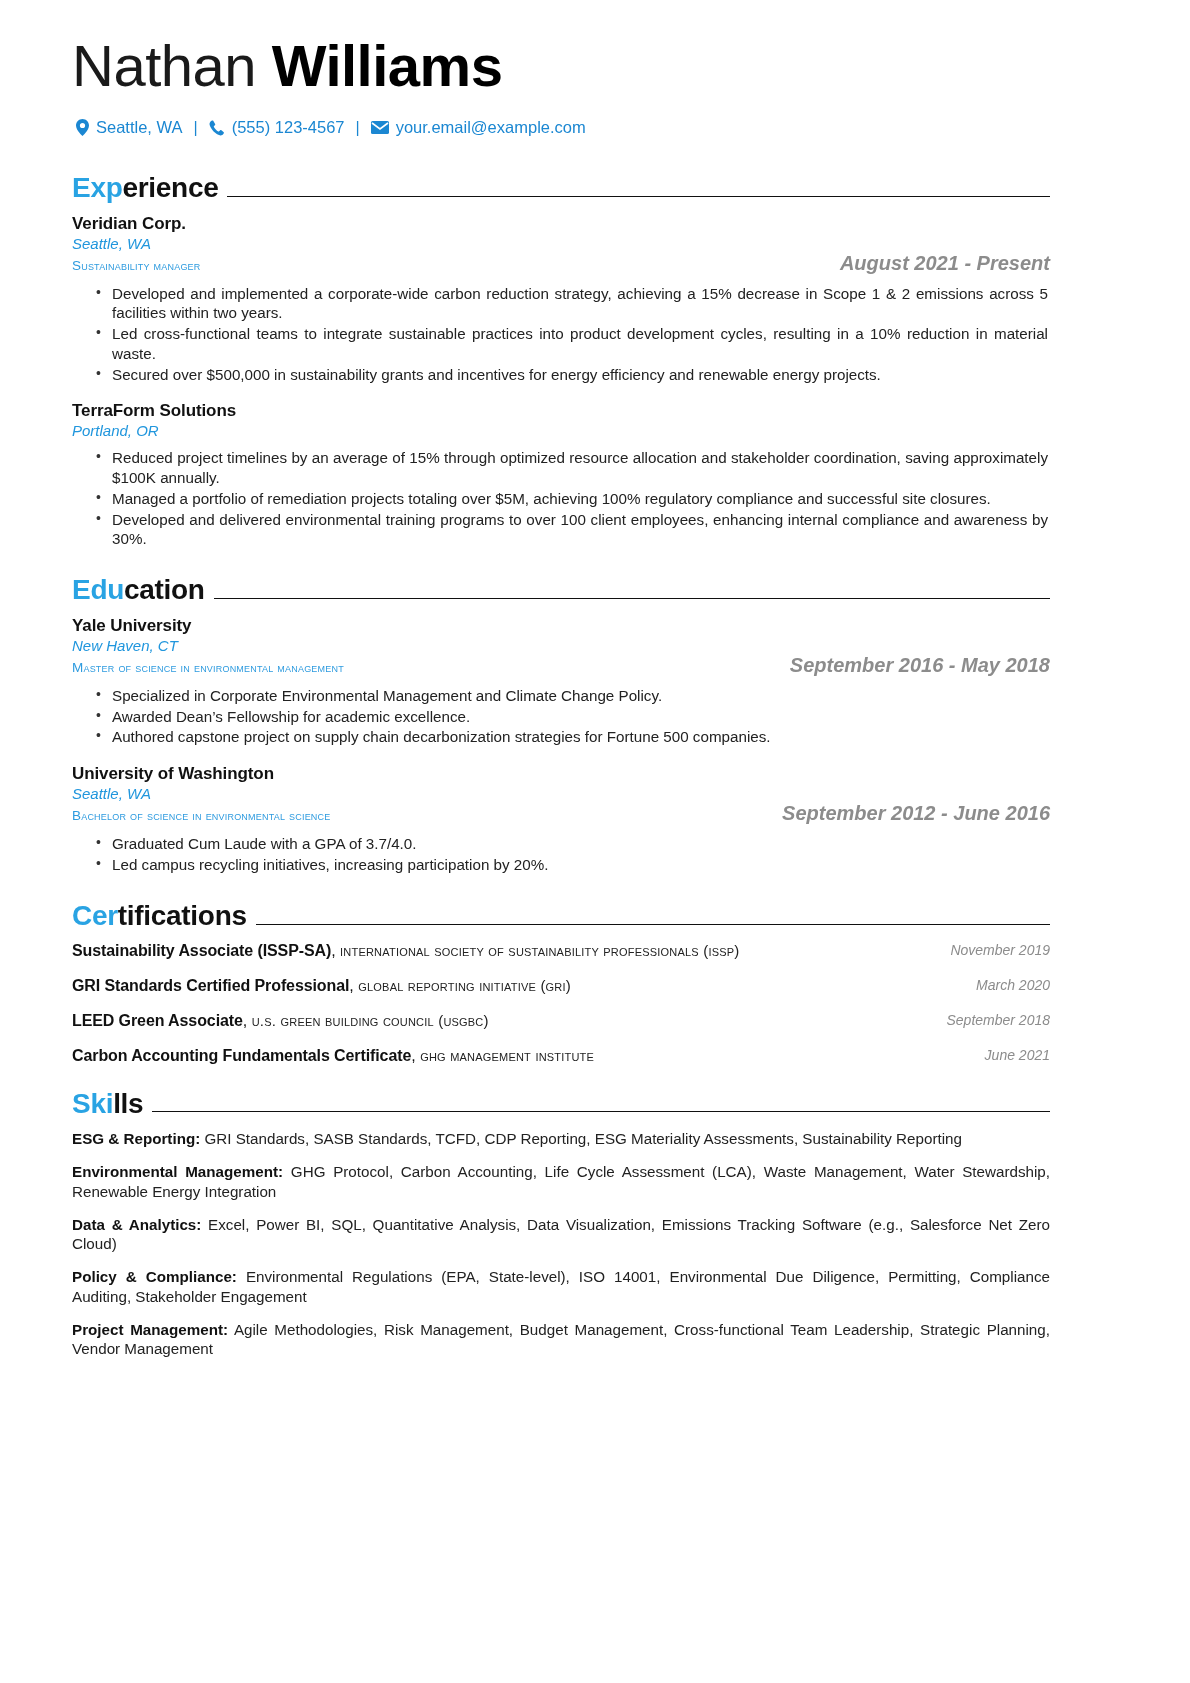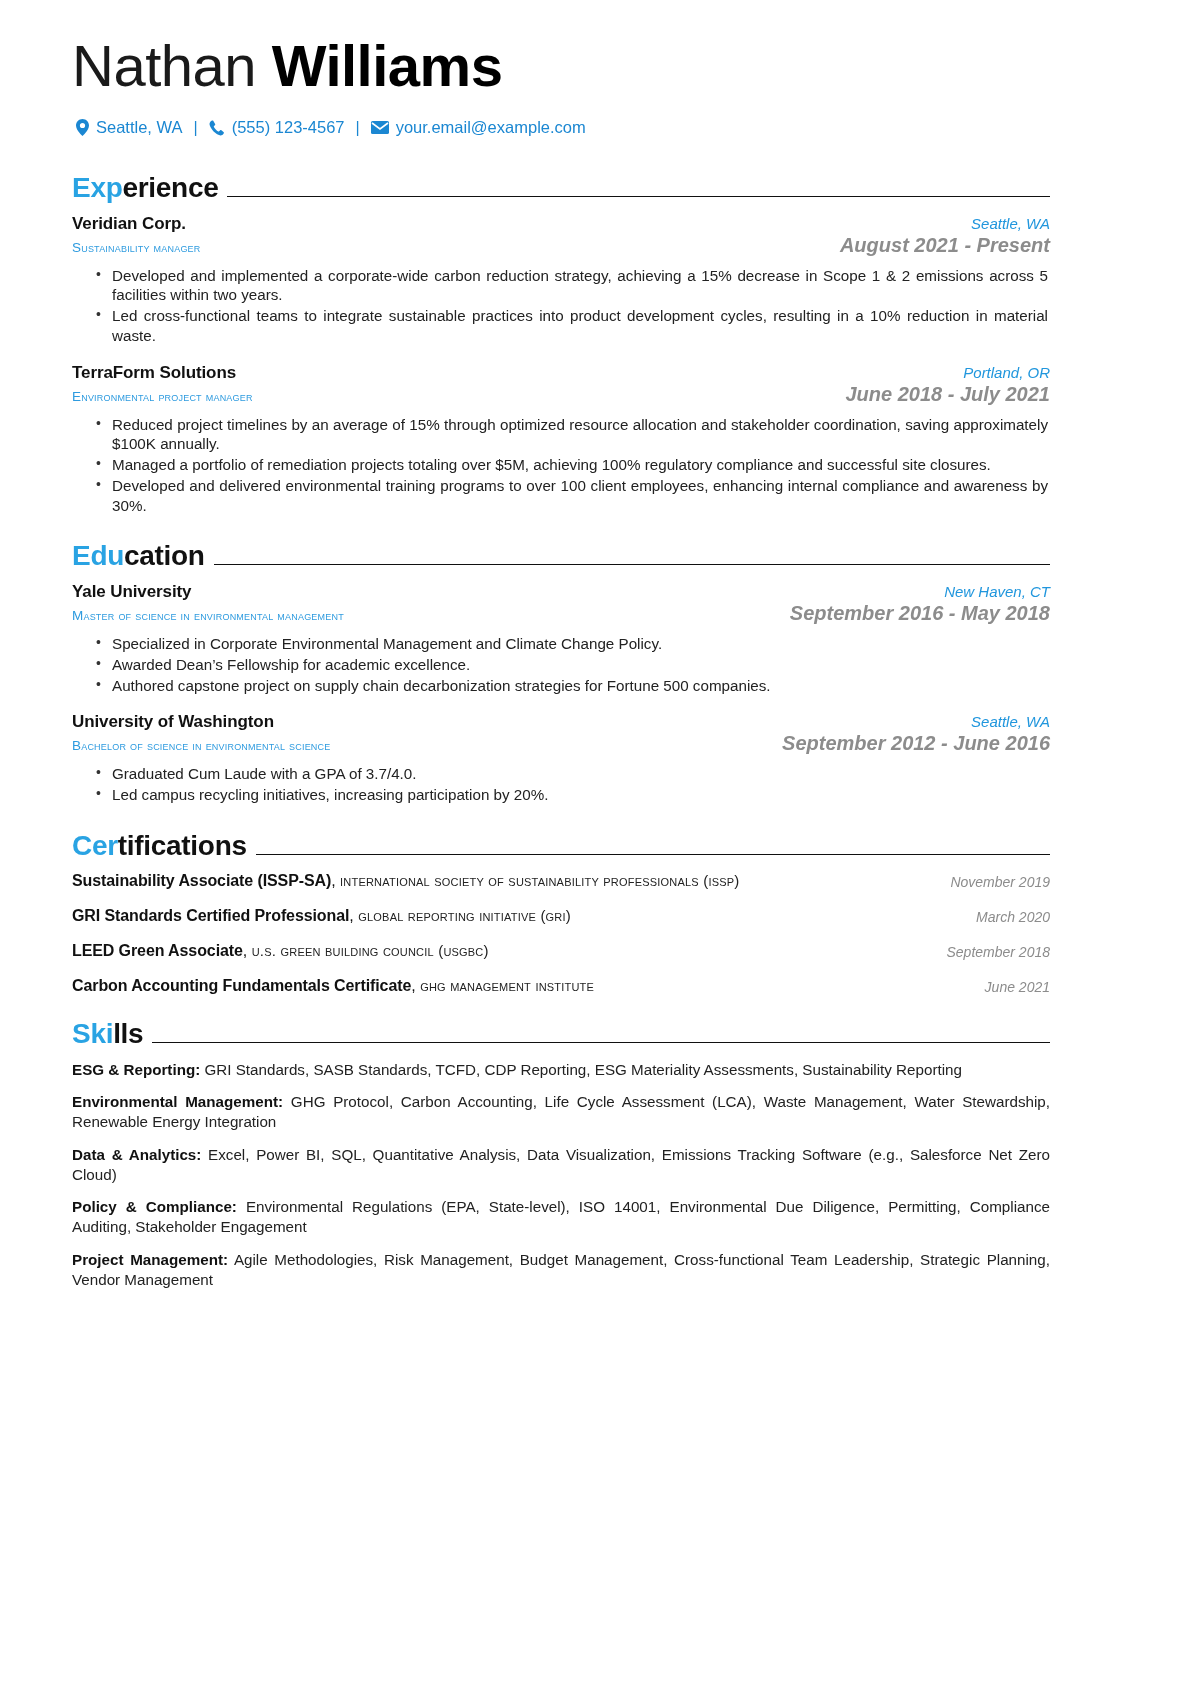--- a/index.html
+++ b/index.html
@@ -79,21 +79,22 @@
     height: 0;
   }
 
   
   .entry { margin-bottom: 6px; }
   .entry + .entry { margin-top: 17px; }
   .entry-row {
     display: flex;
     justify-content: space-between;
     align-items: baseline;
-    gap: 16px;
+    gap: 1px;
+    flex-direction: column;
   }
   .org {
     font-size: 17px;
     font-weight: 700;
     color: #111;
     letter-spacing: -0.1px;
   }
   .loc {
     font-size: 15px;
     font-style: italic;
@@ -146,21 +147,21 @@
     left: -16px;
     top: -1px;
     color: #333;
     font-size: 14px;
   }
 
   
   .cert-row {
     display: flex;
     justify-content: space-between;
-    align-items: flex-end;
+    align-items: flex-start;
     gap: 34px;
     margin-bottom: 17px;
   }
   .cert-left { font-size: 16px; color: #111; }
   .cert-name { font-weight: 700; letter-spacing: -0.1px; }
   .cert-issuer {
     font-variant: small-caps;
     text-transform: lowercase;
     font-size: 15px;
     color: #222;
@@ -247,31 +248,28 @@
         <div class="org">Veridian Corp.</div>
         <div class="loc">Seattle, WA</div>
       </div>
       <div class="entry-sub">
         <div class="role">Sustainability Manager</div>
         <div class="date">August 2021 - Present</div>
       </div>
       <ul class="bullets">
         <li>Developed and implemented a corporate-wide carbon reduction strategy, achieving a 15% decrease in Scope 1 &amp; 2 emissions across 5 facilities within two years.</li>
         <li>Led cross-functional teams to integrate sustainable practices into product development cycles, resulting in a 10% reduction in material waste.</li>
+        <li>Secured over $500,000 in sustainability grants and incentives for energy efficiency and renewable energy projects.</li>
       </ul>
     </div>
 
     <div class="entry">
       <div class="entry-row">
         <div class="org">TerraForm Solutions</div>
         <div class="loc">Portland, OR</div>
-      </div>
-      <div class="entry-sub">
-        <div class="role">Environmental Project Manager</div>
-        <div class="date">June 2018 - July 2021</div>
       </div>
       <ul class="bullets">
         <li>Reduced project timelines by an average of 15% through optimized resource allocation and stakeholder coordination, saving approximately $100K annually.</li>
         <li>Managed a portfolio of remediation projects totaling over $5M, achieving 100% regulatory compliance and successful site closures.</li>
         <li>Developed and delivered environmental training programs to over 100 client employees, enhancing internal compliance and awareness by 30%.</li>
       </ul>
     </div>
   </div>
 
   <div class="section sec-edu">

